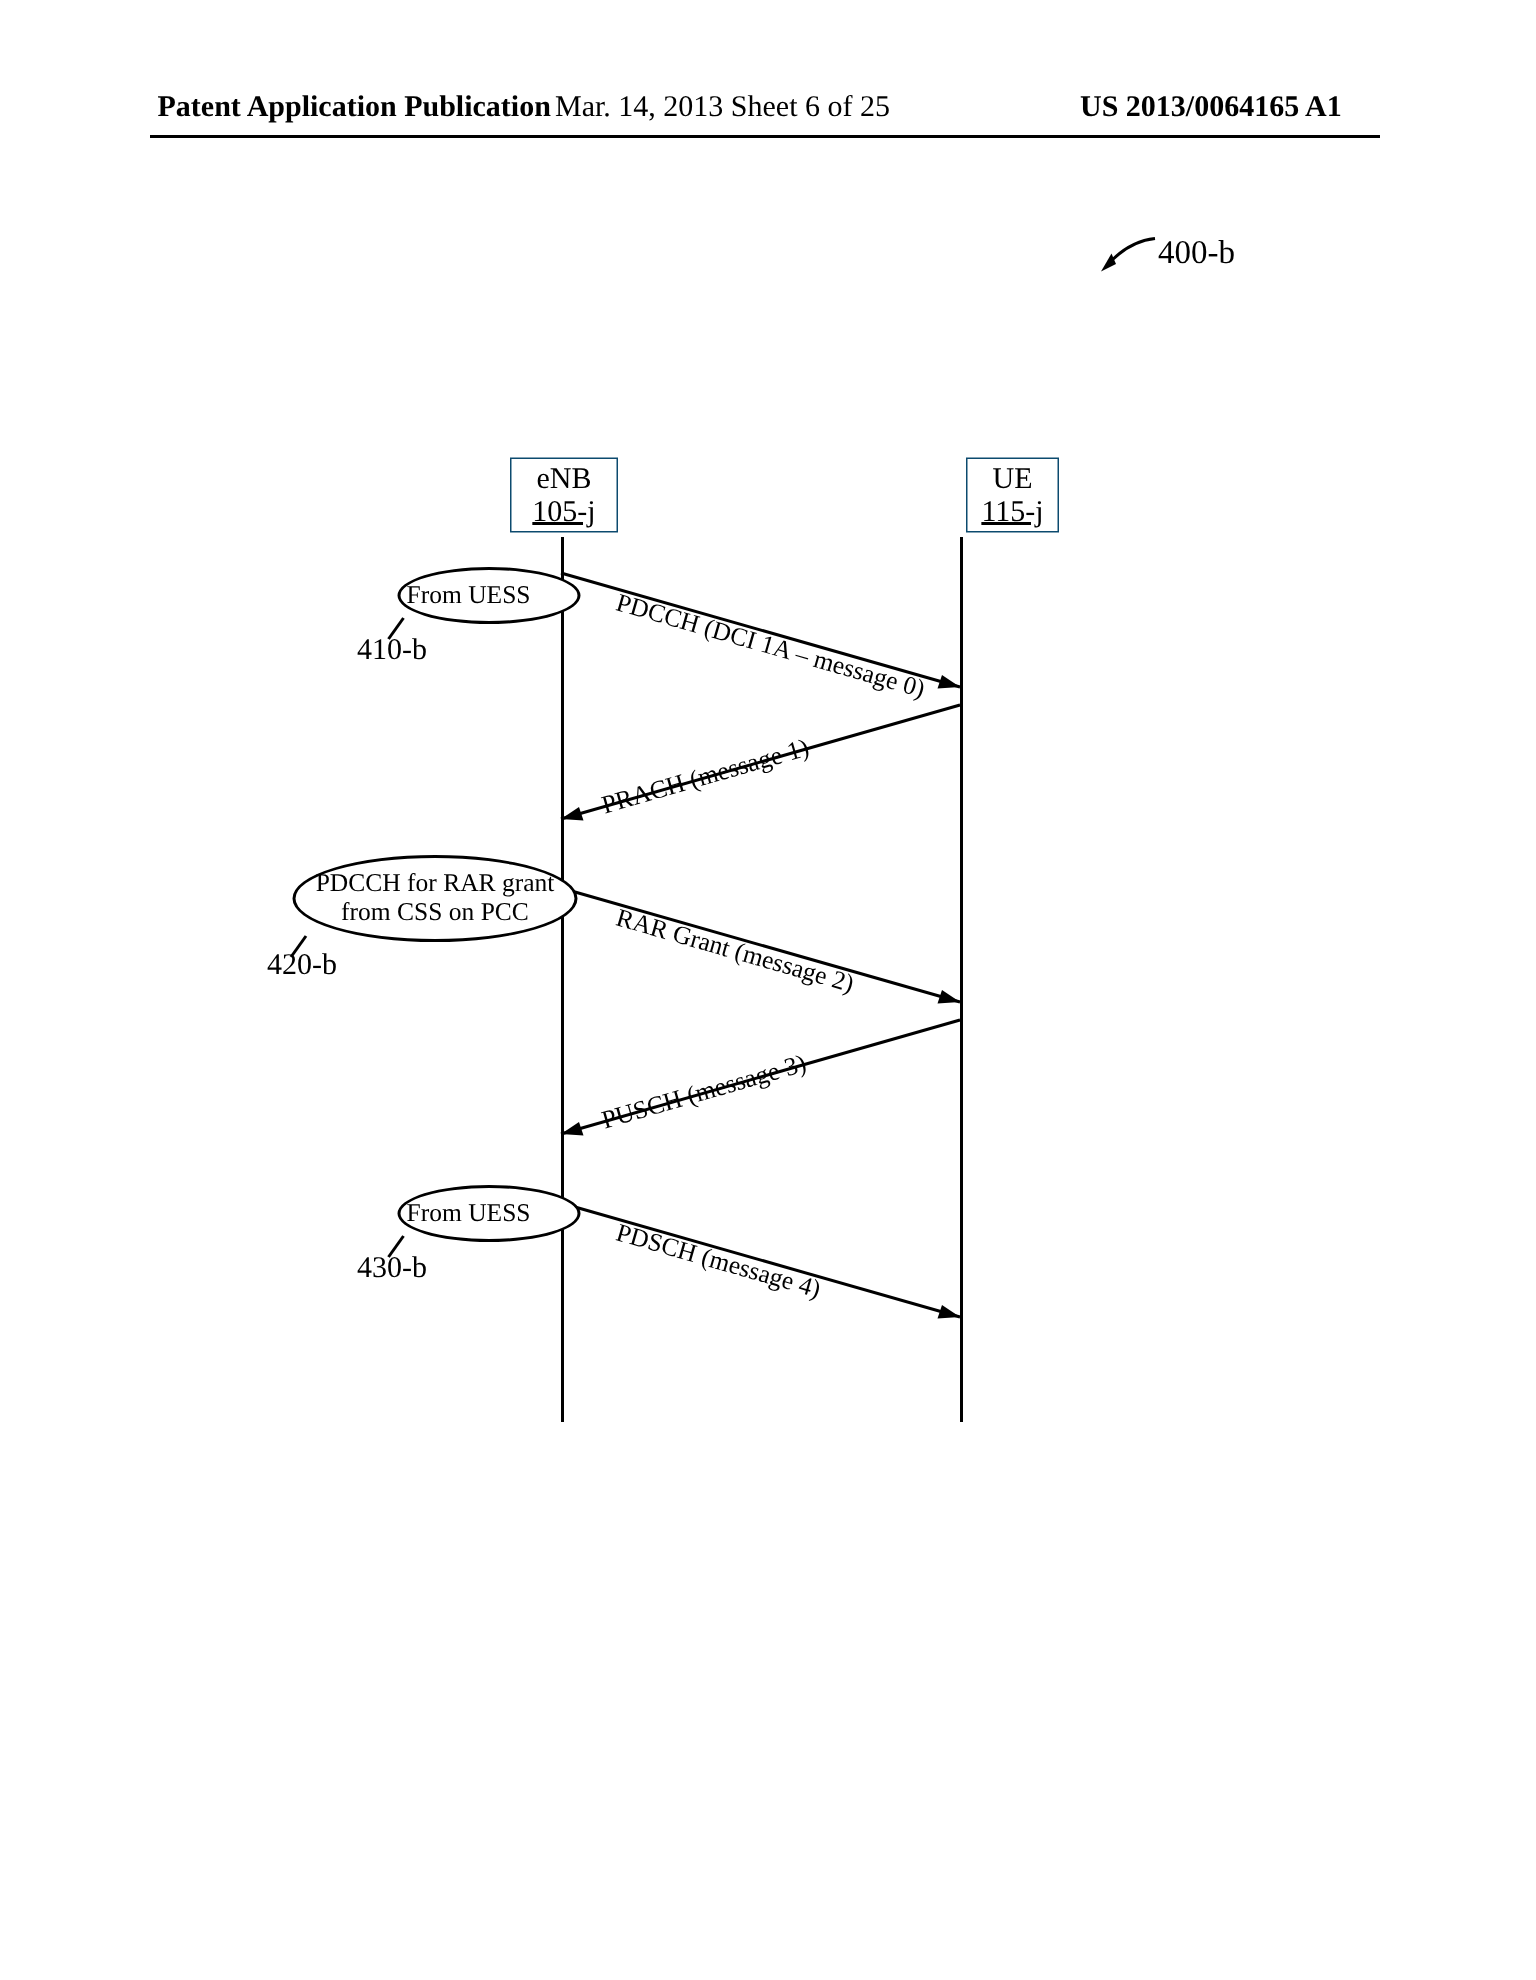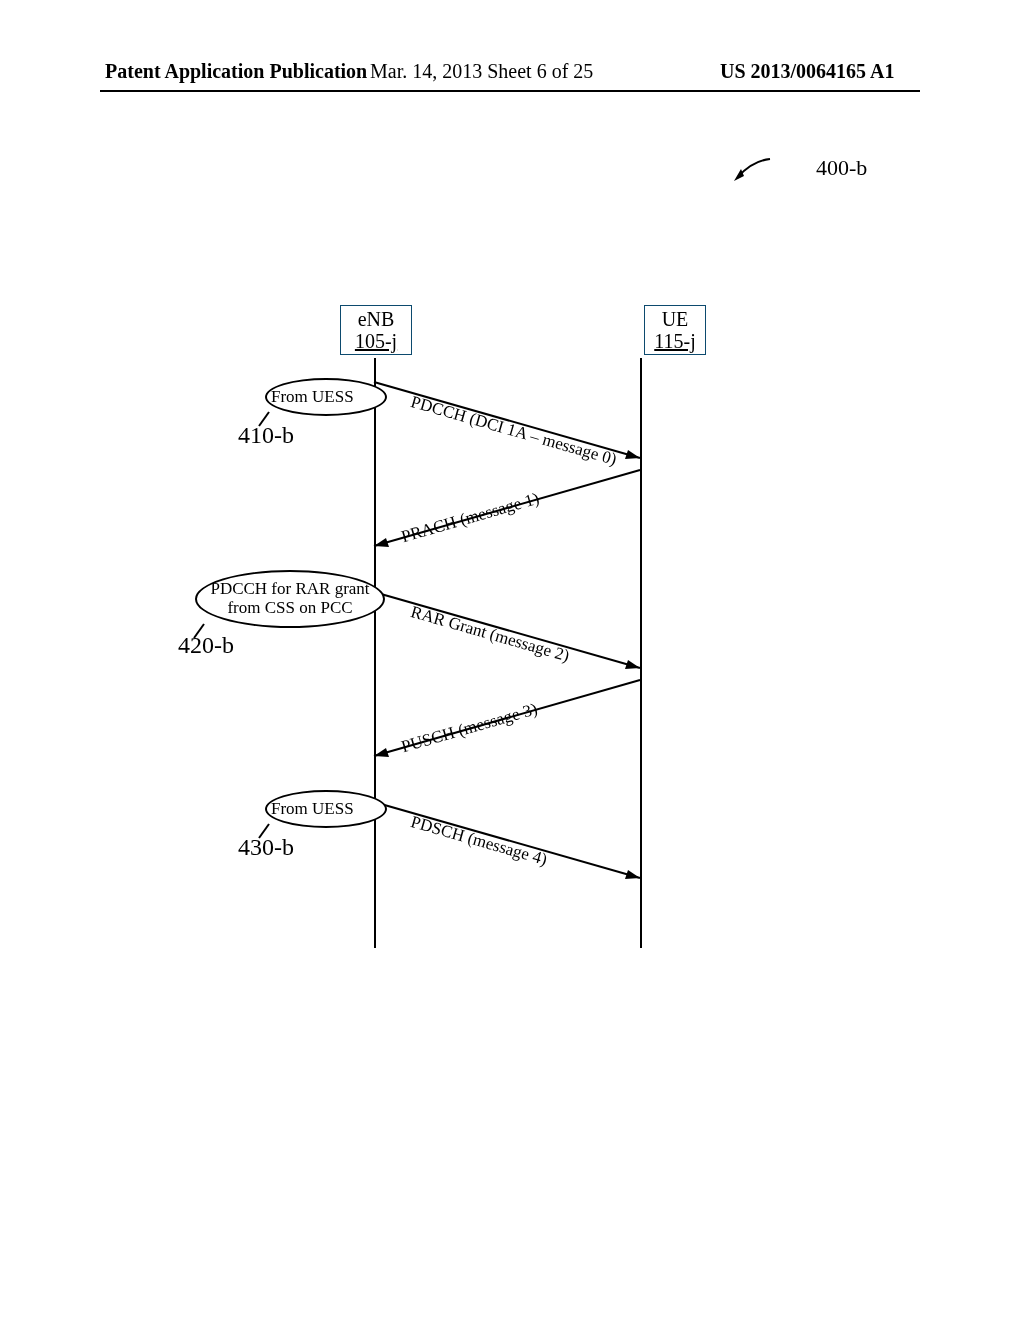--- a/index.html
+++ b/index.html
@@ -41,21 +41,21 @@
     position: absolute;
     top: 90px;
     left: 100px;
     width: 820px;
     height: 0;
     border-top: 2px solid #000;
   }
   .figref {
     position: absolute;
     top: 155px;
-    left: 816px;
+    left: 772px;
     font-size: 22px;
   }
   .figref-arrow {
     position: absolute;
     top: 155px;
     left: 732px;
     width: 40px;
     height: 30px;
   }
   .enb-box, .ue-box {
@@ -106,21 +106,21 @@
     font-size: 17px;
     display: flex;
     align-items: center;
     justify-content: flex-start;
     padding: 0 4px;
   }
   .bubble-small { width: 110px; height: 34px; }
   .bubble-large { width: 178px; height: 54px; line-height: 1.1; }
   .ref {
     position: absolute;
-    font-size: 24px;
+    font-size: 20px;
     text-align: right;
   }
   .figcaption {
     position: absolute;
     top: 1110px;
     width: 1024px;
     text-align: center;
     font-size: 26px;
   }
   svg { overflow: visible; display: block; }

